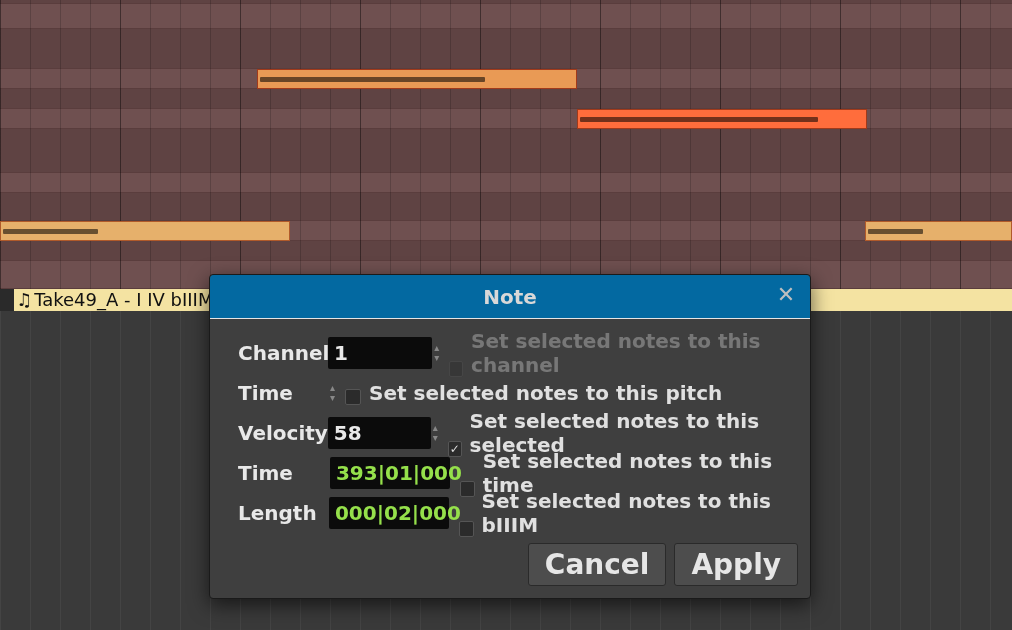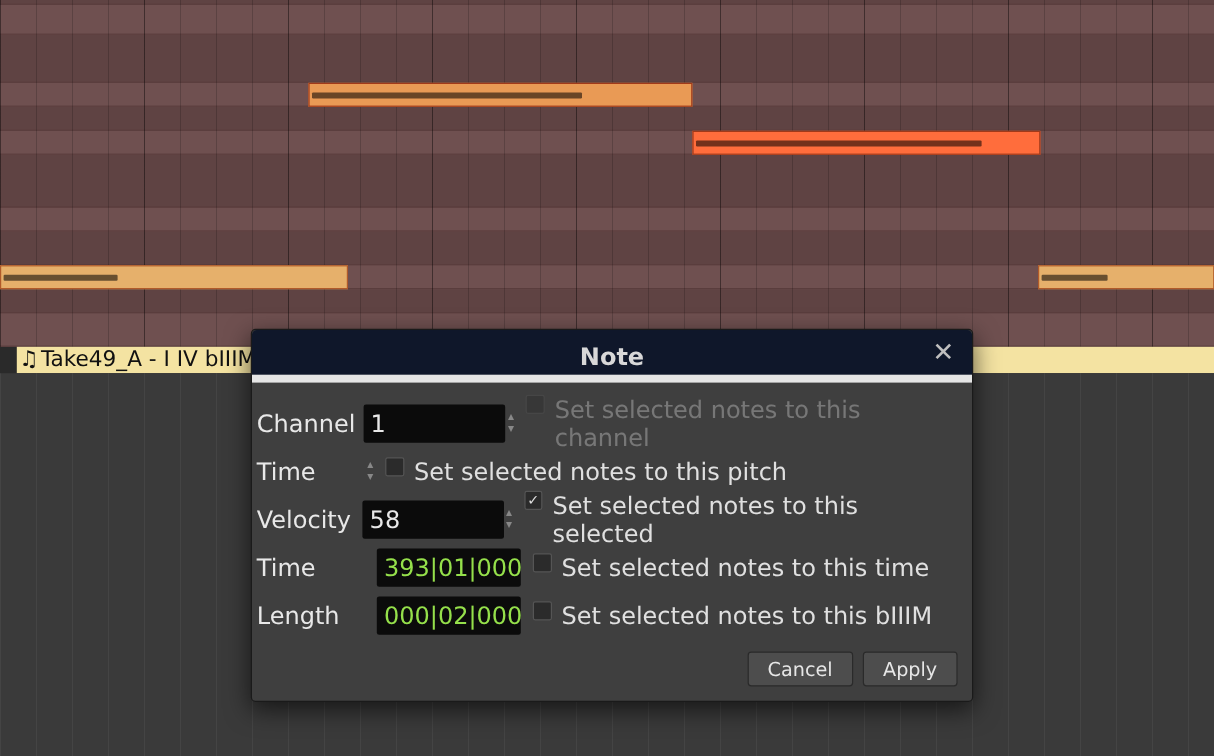--- a/index.html
+++ b/index.html
@@ -107,43 +107,44 @@
     background: #3f3f3f;
     border: 1px solid #1a1a1a;
     border-radius: 4px;
     box-shadow: 0 6px 20px rgba(0,0,0,0.6);
     color: #d6d6d6;
     font-size: 20px;
   }
   .dialog-titlebar {
     position: relative;
     height: 44px;
-    background: #0f172a;
-    border-bottom: 7px solid #e5e5e5;
+    background: #0369a1;
+    border-bottom: 1px solid #e5e5e5;
     border-radius: 4px 4px 0 0;
     text-align: center;
   }
   .dialog-title {
     line-height: 44px;
     font-weight: bold;
     color: #d8d8d8;
     font-size: 20px;
   }
   .dialog-close {
     position: absolute;
     right: 10px; top: 6px;
     width: 28px; height: 28px;
     color: #bfbfbf;
     font-size: 22px;
     line-height: 28px;
     text-align: center;
     cursor: pointer;
   }
   .dialog-body {
-    padding: 14px 12px 12px 4px;
+    padding: 14px 12px 12px 28px;
+    font-weight: bold;
   }
   .form-row {
     display: flex;
     align-items: center;
     height: 40px;
   }
   .form-row .lbl {
     width: 90px;
     color: #e8e8e8;
     font-size: 20px;
@@ -168,21 +169,21 @@
     justify-content: center;
     margin-left: 2px;
     height: 32px;
     color: #888;
     font-size: 10px;
     line-height: 10px;
   }
   .spinner span { cursor: pointer; }
   .cb-wrap {
     display: flex;
-    align-items: flex-start;
+    align-items: flex-end;
     margin-left: 10px;
     gap: 8px;
   }
   .cb {
     width: 16px; height: 16px;
     border: 1px solid #555;
     border-radius: 2px;
     background: #2b2b2b;
     display: flex;
     align-items: center;
@@ -198,21 +199,21 @@
   .button-row {
     display: flex;
     justify-content: flex-end;
     gap: 8px;
     margin-top: 10px;
   }
   .btn {
     background: #4d4d4d;
     border: 1px solid #2a2a2a;
     color: #e6e6e6;
-    font-size: 16px;
+    font-size: 28px;
     padding: 4px 16px;
     border-radius: 3px;
     cursor: pointer;
     text-align: right;
   }
 </style>
 </head>
 <body>
 
 <div class="piano-roll">

